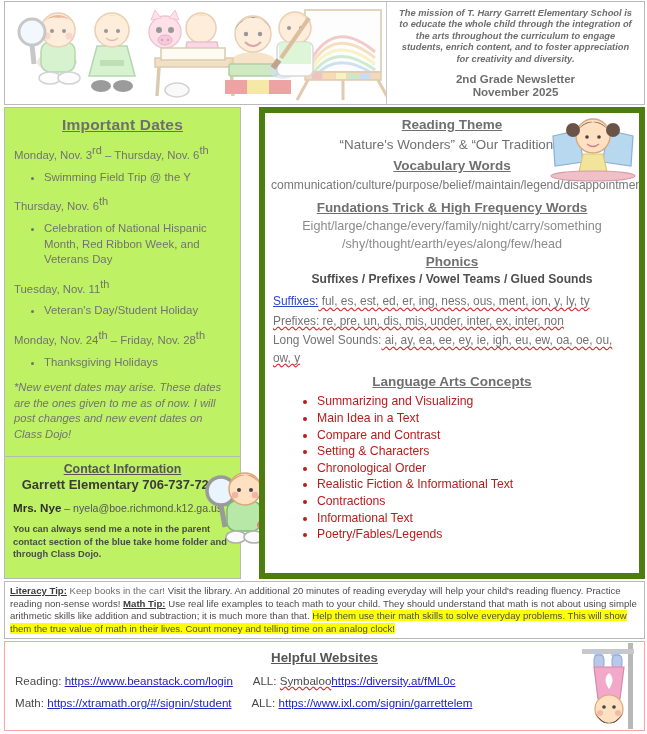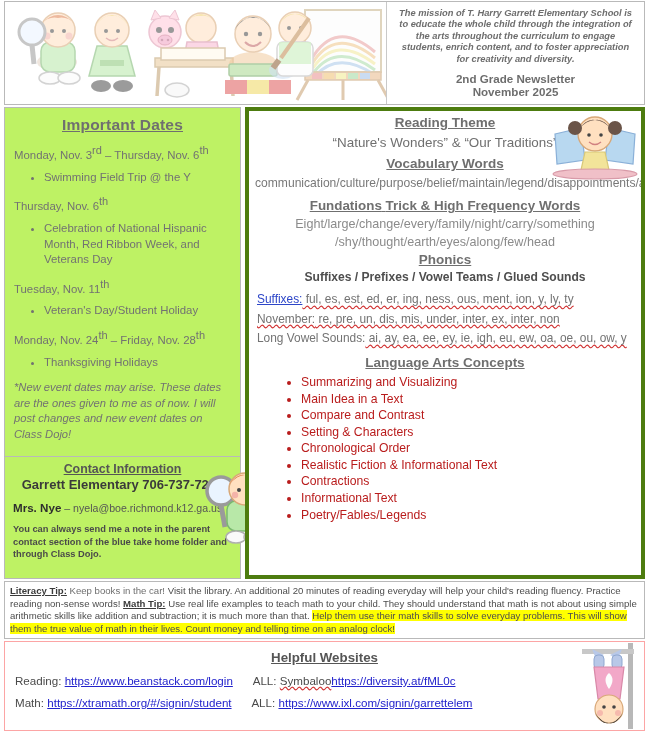--- a/index.html
+++ b/index.html
@@ -70,22 +70,22 @@
   }
   .col-left {
     width: 237px;
     border: 1px solid #b9b9b9;
     box-sizing: border-box;
     position: relative;
     background: #bef264;
   }
   .col-right {
     flex: 1;
-    margin-left: 4px;
-    border: 4px solid #4d7c0f;
+    margin-left: 18px;
+    border: 6px solid #4d7c0f;
     box-sizing: border-box;
     position: relative;
     background: #fff;
     overflow: hidden;
   }
   .box-dates { padding: 6px 9px 4px 9px; }
   .h-title {
     text-align: center;
     font-weight: bold;
     font-size: 15.5px;
@@ -452,21 +452,21 @@
         <div class="vocab-text">communication/culture/purpose/belief/maintain/legend/disappointments/alarmed/contentment/rage/hopes/exhausted/messenger/admiration/moccasins/tradition</div>
 
         <div class="trick-head"><span class="sp u">Fundations</span><span class="u">&nbsp;</span><span class="u">Trick &amp; High Frequency Words</span></div>
         <div class="trick-words">Eight/large/change/every/family/night/carry/something</div>
         <div class="trick-words">/shy/thought/earth/eyes/along/few/head</div>
 
         <div class="h-sub" style="margin:2px 0 2px 0">Phonics</div>
         <div class="phonics-list">Suffixes / Prefixes / Vowel Teams / Glued Sounds</div>
 
         <div class="pline"><span class="lbl">Suffixes:</span><span class="sp"> ful, es, est, ed, er, ing, ness, ous, ment, ion, y, ly, ty</span></div>
-        <div class="pline"><span class="lbl red">November:</span><span class="sp"> re, pre, un, dis, mis, under, inter, ex, inter, non</span></div>
+        <div class="pline"><span class="lbl red">Prefixes:</span><span class="sp"> re, pre, un, dis, mis, under, inter, ex, inter, non</span></div>
         <div class="pline"><span>Long Vowel Sounds:</span><span class="sp"> ai, ay, ea, ee, ey, ie, igh, eu, ew, oa, oe, ou, ow, y</span></div>
 
         <div class="h-sub" style="margin:7px 0 4px 0">Language Arts Concepts</div>
         <ul class="la">
           <li>Summarizing and Visualizing</li>
           <li>Main Idea in a Text</li>
           <li>Compare and Contrast</li>
           <li>Setting &amp; Characters</li>
           <li>Chronological Order</li>
           <li>Realistic Fiction &amp; Informational Text</li>

